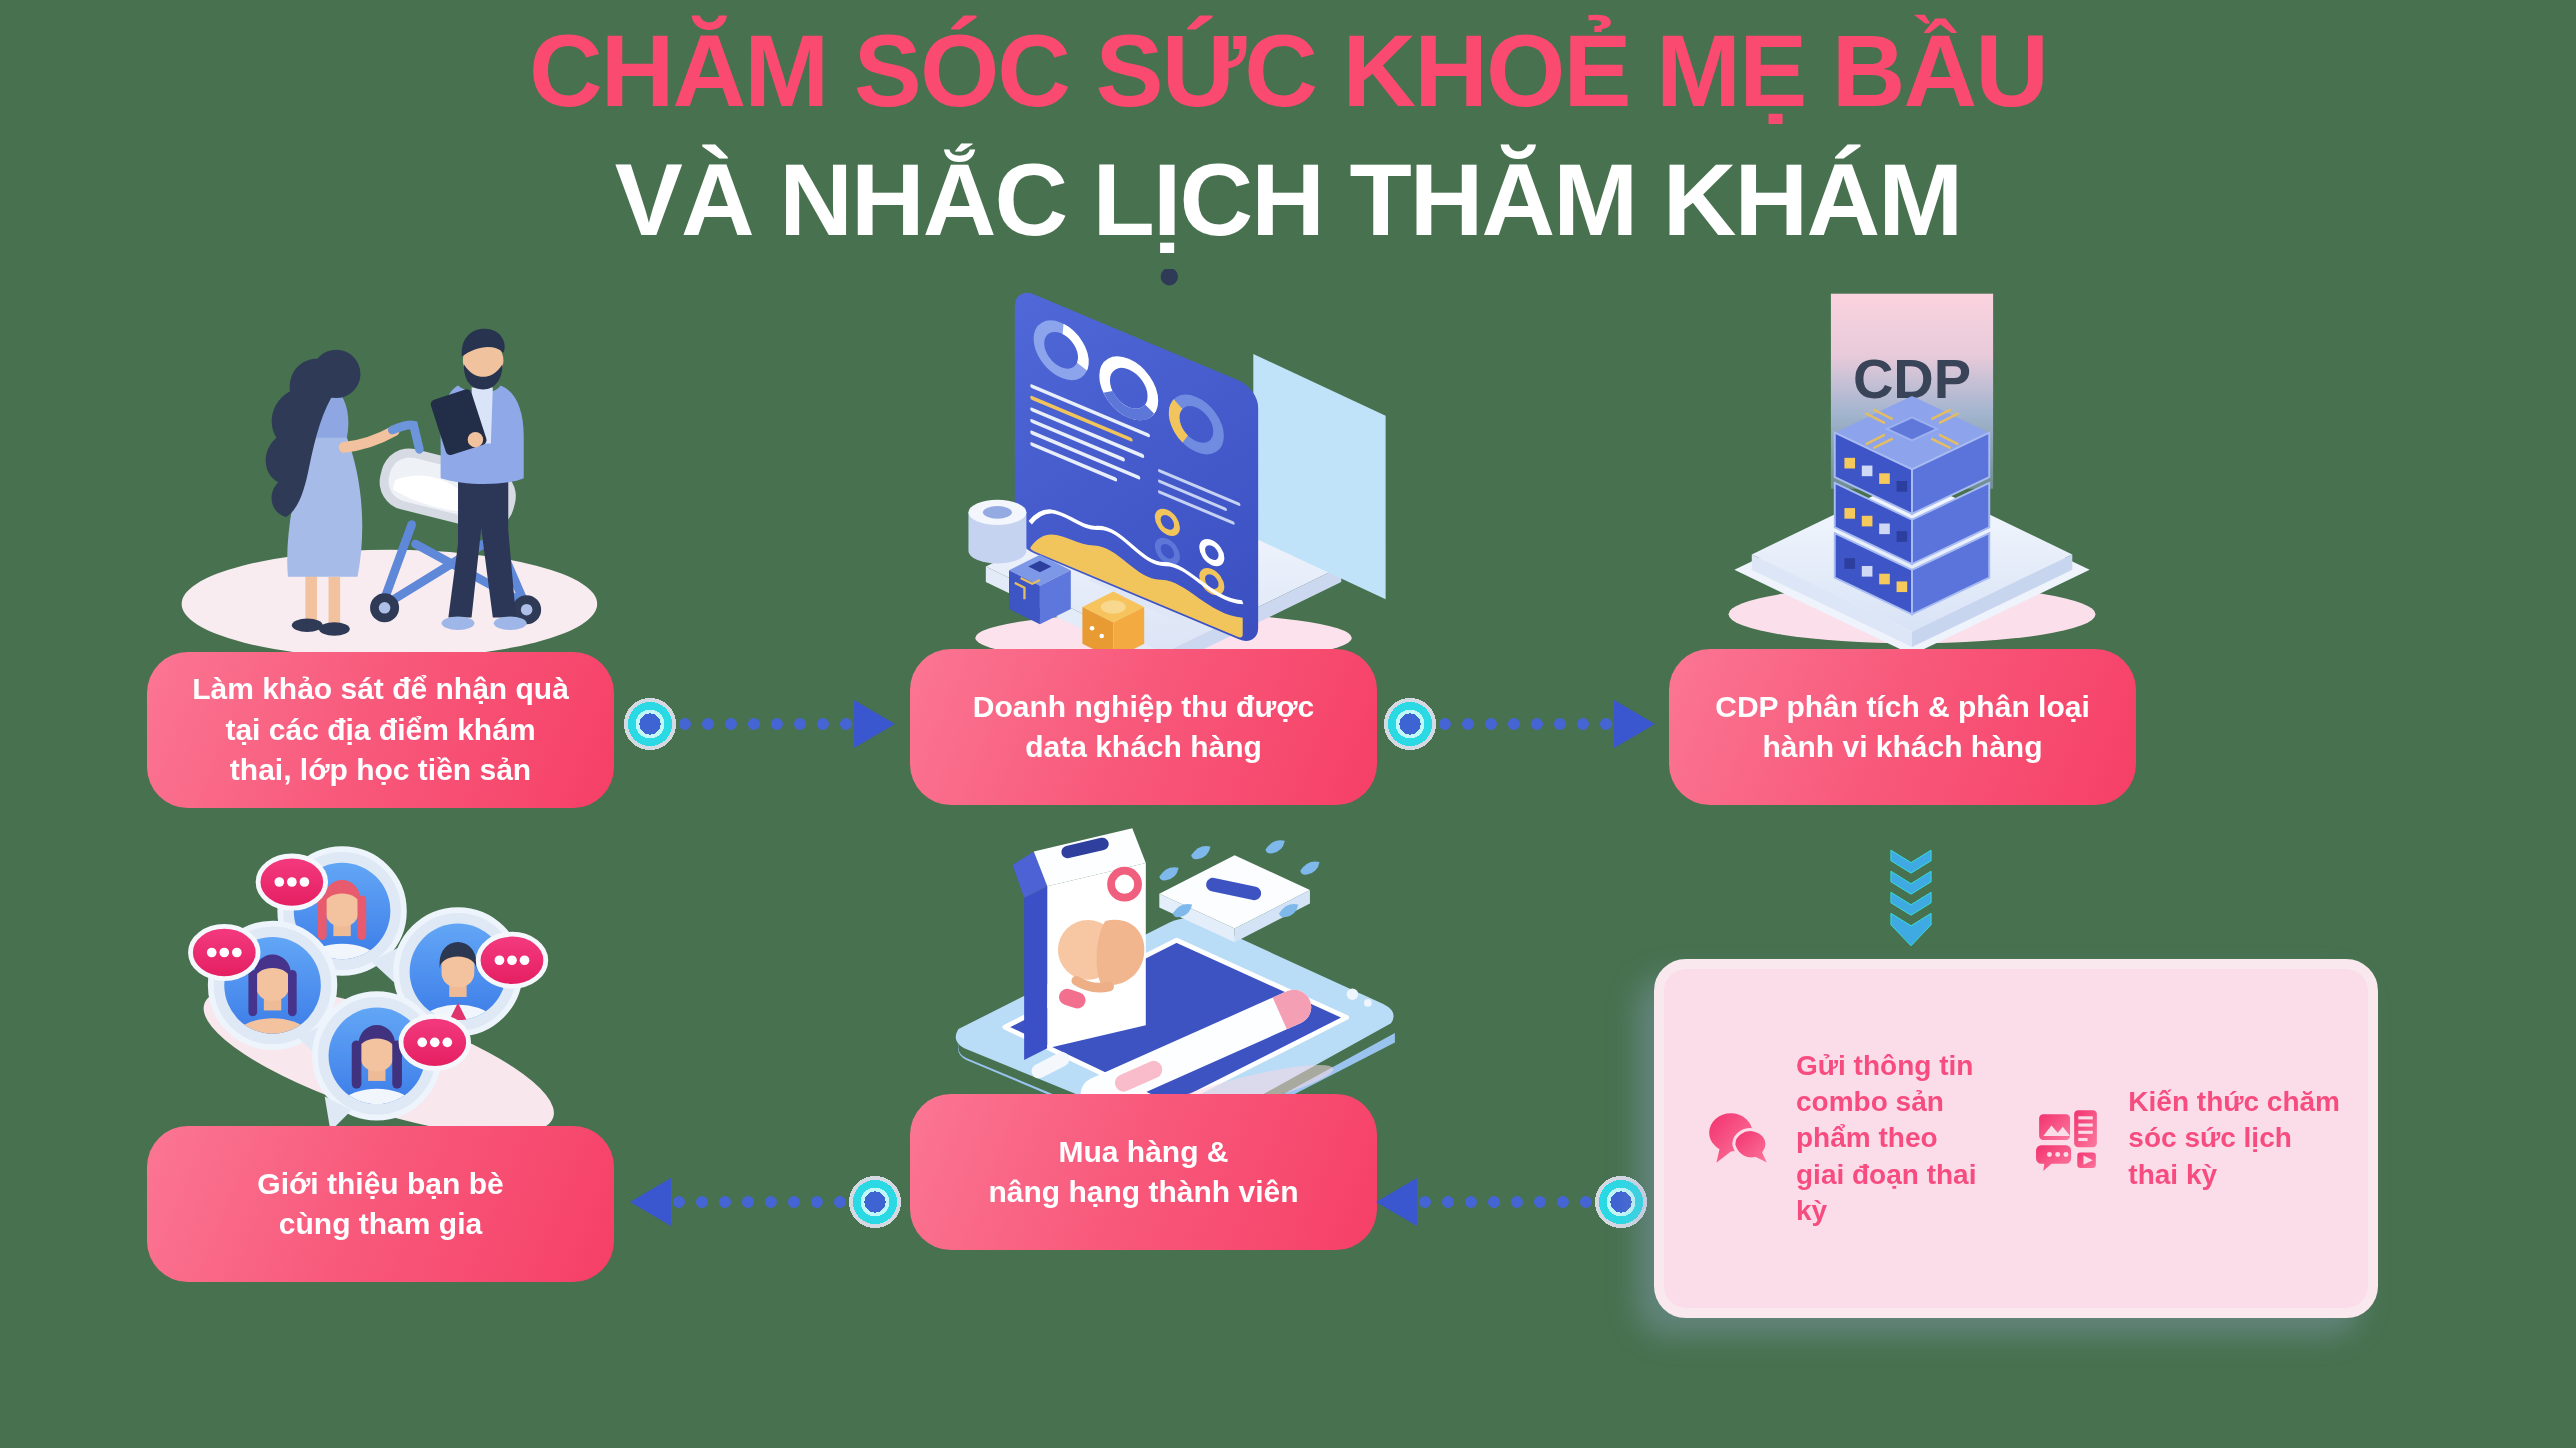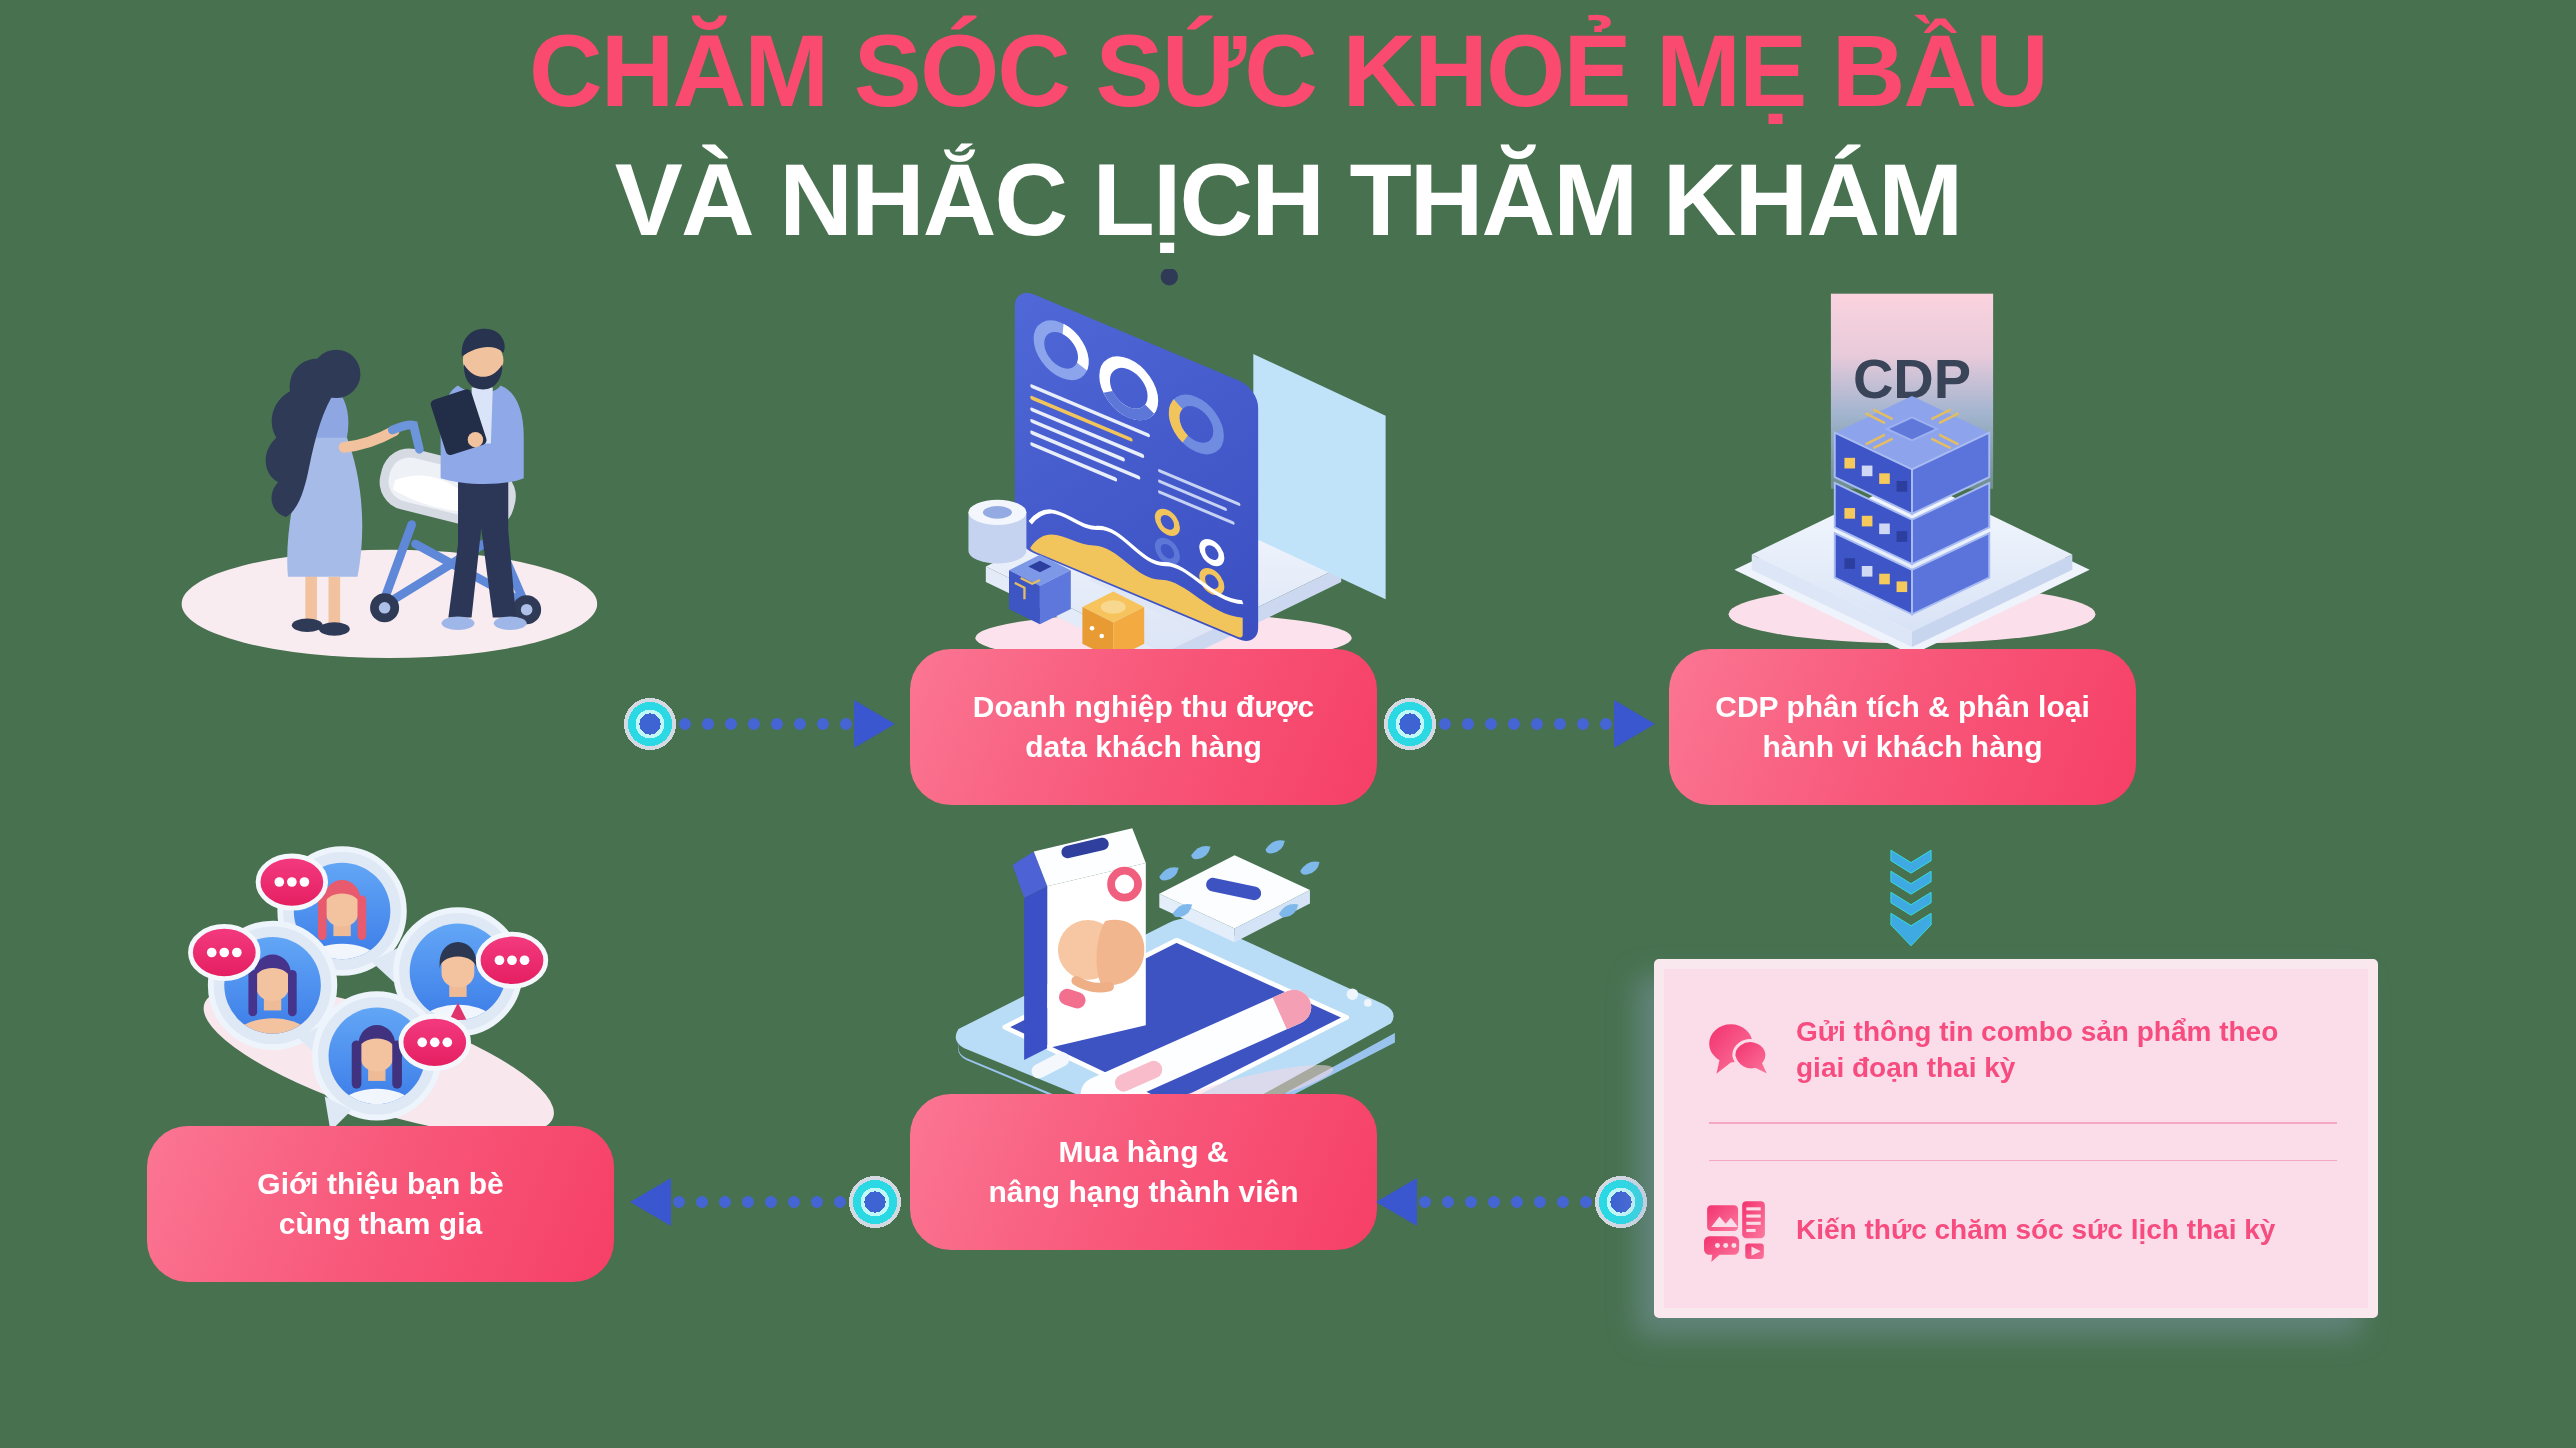--- a/index.html
+++ b/index.html
@@ -26,23 +26,23 @@
   .head-right{width:0;height:0;border-left:41px solid #3a57cf;
               border-top:24px solid transparent;border-bottom:24px solid transparent;}
   .head-left{width:0;height:0;border-right:41px solid #3a57cf;
              border-top:24px solid transparent;border-bottom:24px solid transparent;}
   .target{width:54px;height:54px;border-radius:50%;flex:0 0 auto;
           background:radial-gradient(circle at 50% 50%,
             #3e63d2 0 10.6px,#c2f7f7 10.6px 14.5px,#2bd9e4 14.5px 22px,#d4d9e2 22px 26px,rgba(212,217,226,0) 26px);}
 
   
   .panel{left:1654px;top:959px;width:724px;height:359px;box-sizing:border-box;
-         background:#fbdde9;border:10.6px solid #f9e9ef;border-radius:5px;
+         background:#fbdde9;border:10.6px solid #f9e9ef;border-radius:32px;
          box-shadow:-17.4px 17.4px 29px rgba(150,170,205,.35);
-         display:flex;flex-direction:column;justify-content:space-evenly;
+         display:flex;flex-direction:row;justify-content:space-evenly;
          padding:9.7px 25px 9.7px 39px;}
   .panel-row{display:flex;align-items:center;gap:27px;}
   .panel-icon{width:66px;height:66px;flex:0 0 auto;}
   .panel-text{color:#f74c80;font-weight:700;font-size:28px;line-height:1.3;white-space:pre-line;}
   .panel-divider{height:1.9px;background:#f3a9c6;margin:0 5.8px;border:none;}
 </style>
 </head>
 <body>
 
 <div class="canvas">
@@ -228,20 +228,25 @@
           <line x1="212" y1="166" x2="192" y2="176"></line>
             <line x1="204" y1="162" x2="184" y2="172"></line>
           <line x1="252" y1="166" x2="272" y2="176"></line>
             <line x1="260" y1="162" x2="280" y2="172"></line>
         </g>
         <polygon points="206,156 232,144 258,156 232,168" fill="#5f78da" stroke="#9db1f0" stroke-width="2"></polygon>
       </g>
     </g>
   </svg>
 
+  <div class="abs step-box" style="left:147px;top:652px">
+    <span>Làm khảo sát để nhận quà
+tại các địa điểm khám
+thai, lớp học tiền sản</span>
+  </div>
   <div class="abs step-box" style="left:910px;top:649px">
     <span>Doanh nghiệp thu được
 data khách hàng</span>
   </div>
   <div class="abs step-box" style="left:1669px;top:649px">
     <span>CDP phân tích &amp; phân loại
 hành vi khách hàng</span>
   </div>
 
   <div class="abs arrow" style="left:623px;top:697px;width:272px">

